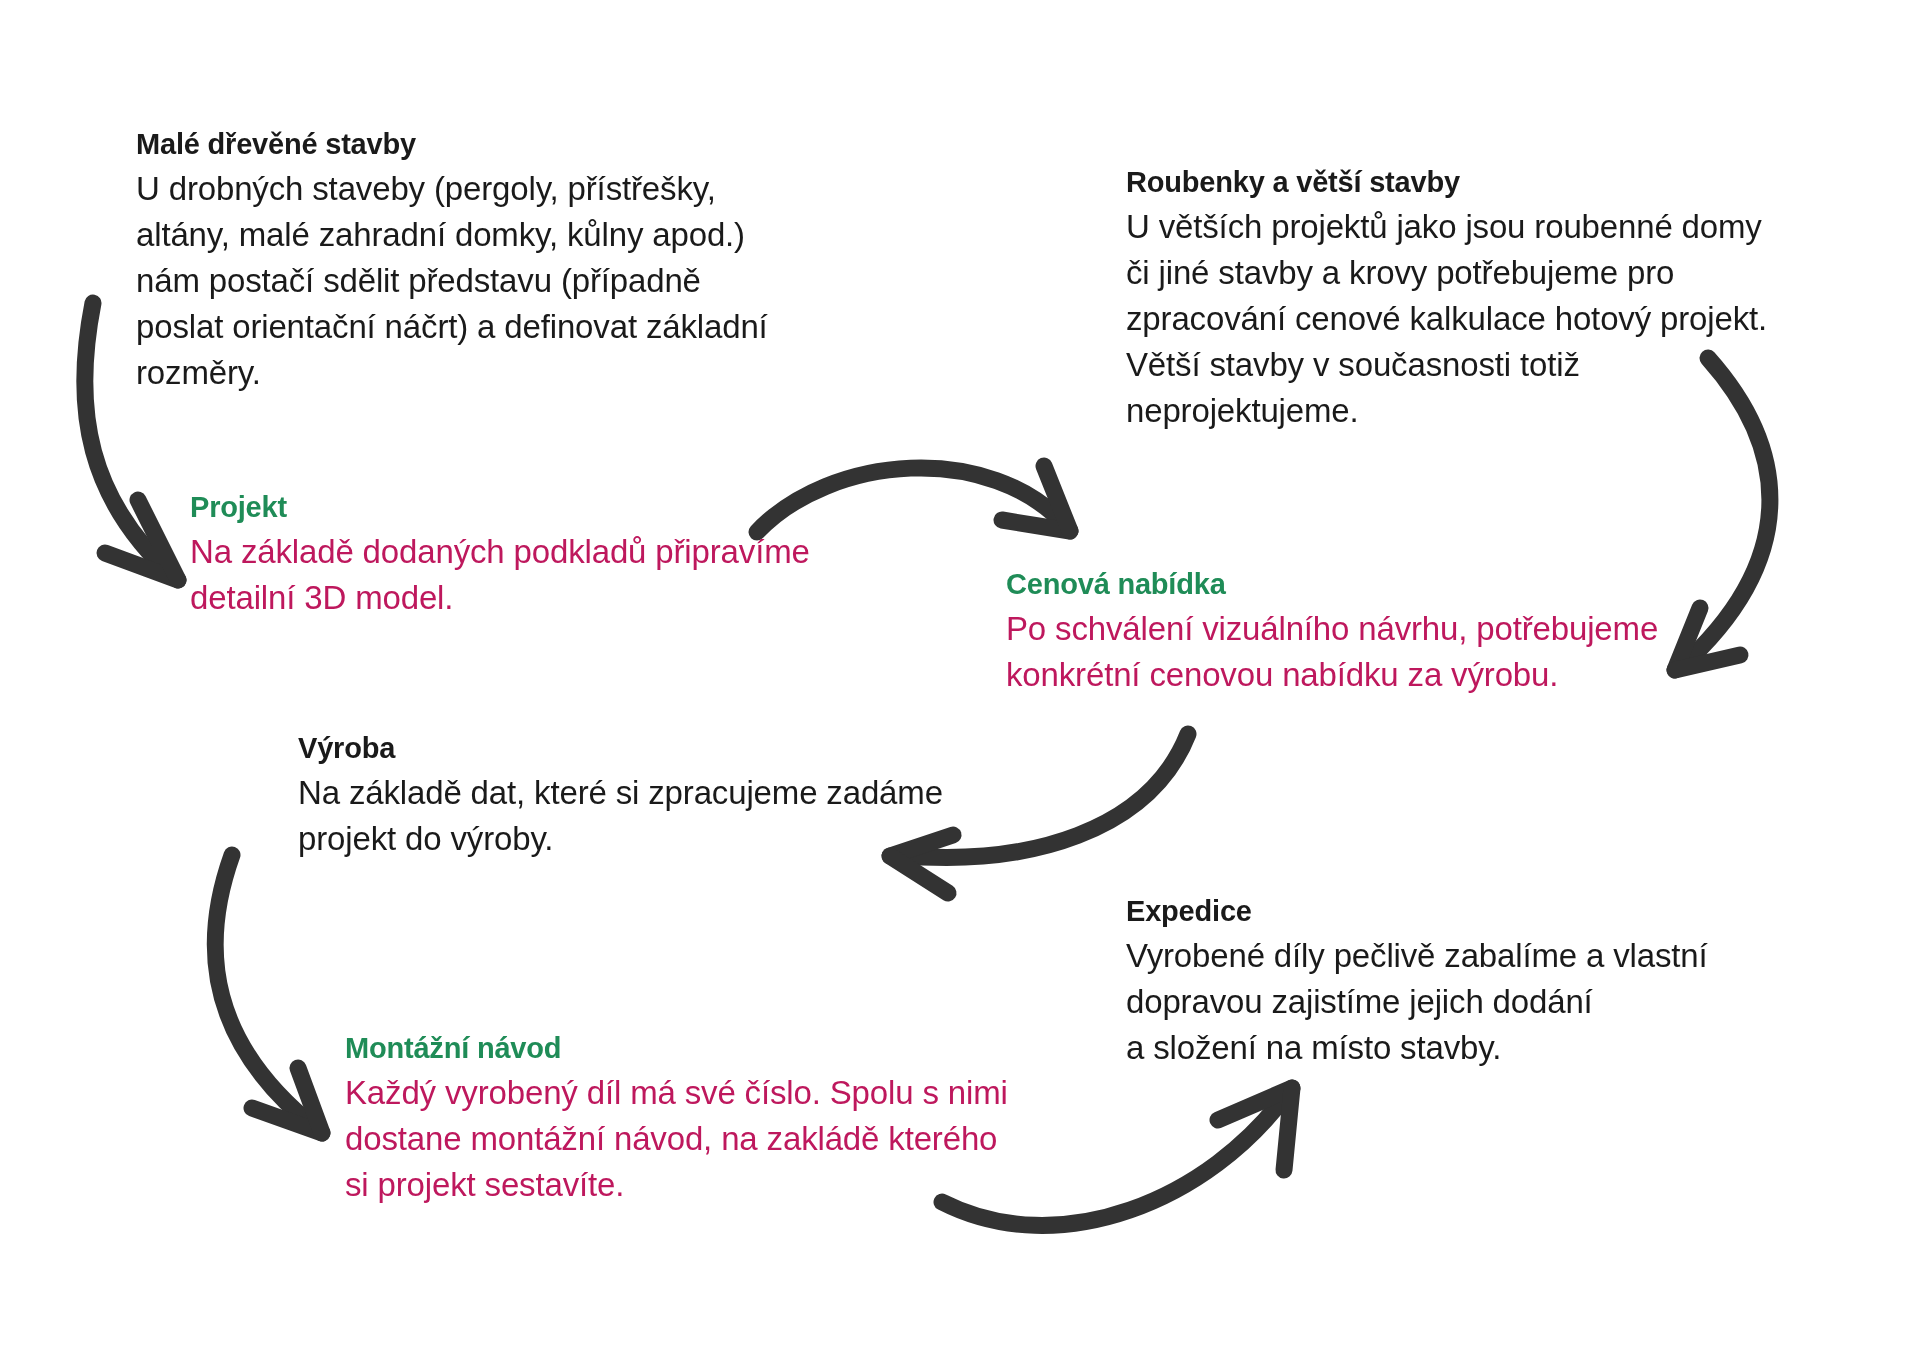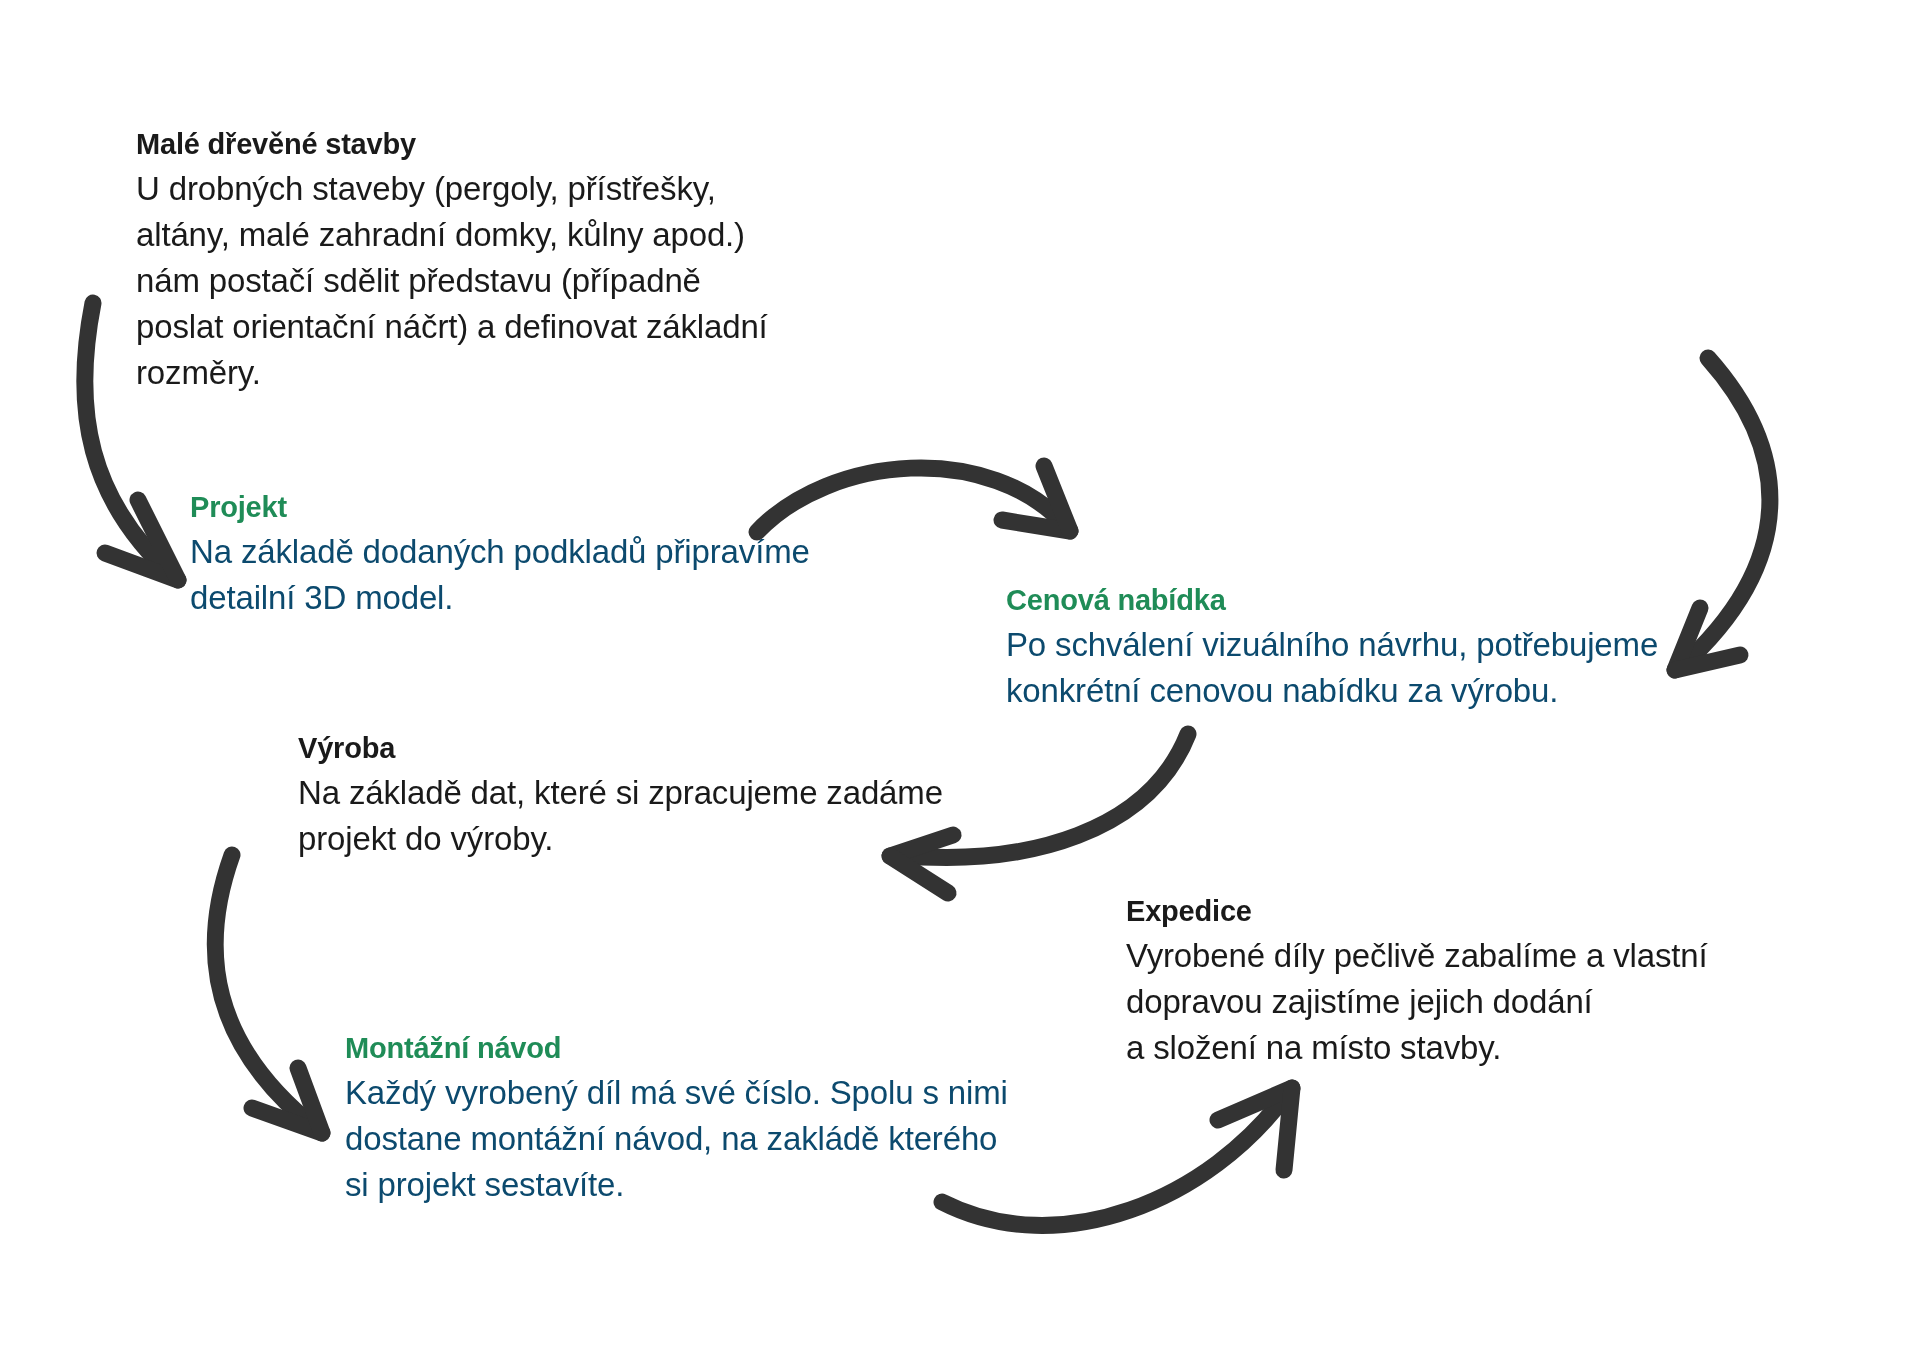--- a/index.html
+++ b/index.html
@@ -52,21 +52,21 @@
     line-height: 1.40;
     letter-spacing: -0.15px;
     margin: 0;
     white-space: pre-line;
   }
 
   .dark .step-title,
   .dark .step-body { color: #1a1a1a; }
 
   .green .step-title,
-  .green .step-body { color: #0c4a6e; }
+  .green .step-body { color: #be185d; }
 
   .green .step-title { color: #1f8c57; }
 </style>
 </head>
 <body>
 
 <div id="diagram-canvas">
 
   <svg class="arrow-layer" viewBox="0 0 1920 1370" width="1920" height="1370" xmlns="http://www.w3.org/2000/svg">
     <g fill="none" stroke="#333333" stroke-width="17" stroke-linecap="round" stroke-linejoin="round">
@@ -118,22 +118,30 @@
 poslat orientační náčrt) a definovat základní
 rozměry.</p>
   </div>
 
   <div class="step-block green" style="left:190px; top:489px; width:700px;">
     <p class="step-title">Projekt</p>
     <p class="step-body">Na základě dodaných podkladů připravíme
 detailní 3D model.</p>
   </div>
 
+  <div class="step-block dark" style="left:1126px; top:164px; width:720px;">
+    <p class="step-title">Roubenky a větší stavby</p>
+    <p class="step-body">U větších projektů jako jsou roubenné domy
+či jiné stavby a krovy potřebujeme pro
+zpracování cenové kalkulace hotový projekt.
+Větší stavby v současnosti totiž
+neprojektujeme.</p>
+  </div>
 
-  <div class="step-block green" style="left:1006px; top:582px; width:720px;">
+  <div class="step-block green" style="left:1006px; top:566px; width:720px;">
     <p class="step-title">Cenová nabídka</p>
     <p class="step-body">Po schválení vizuálního návrhu, potřebujeme
 konkrétní cenovou nabídku za výrobu.</p>
   </div>
 
   <div class="step-block green" style="left:345px; top:1030px; width:720px;">
     <p class="step-title">Montážní návod</p>
     <p class="step-body">Každý vyrobený díl má své číslo. Spolu s nimi
 dostane montážní návod, na zakládě kterého
 si projekt sestavíte.</p>

